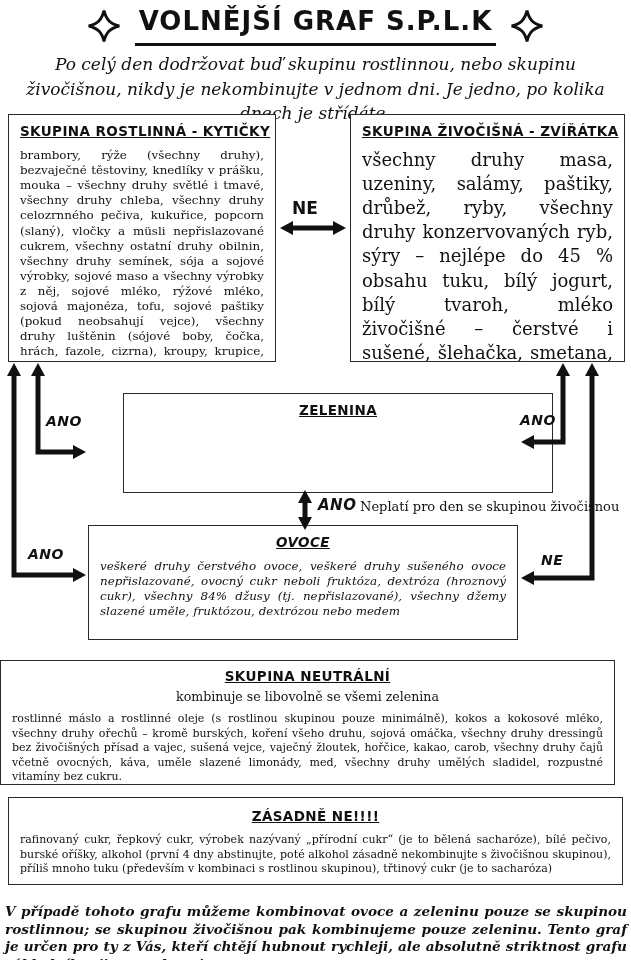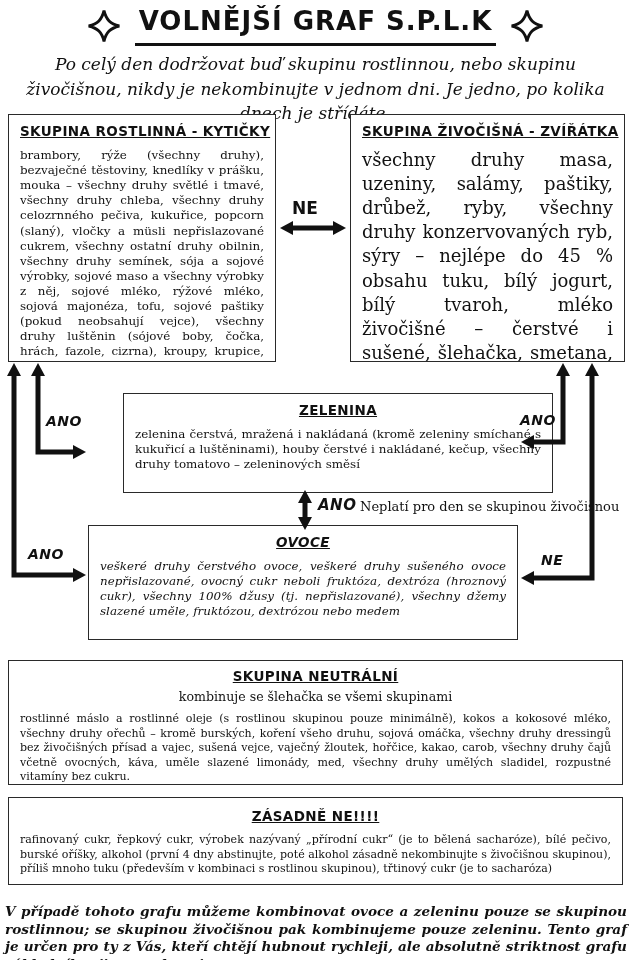--- a/index.html
+++ b/index.html
@@ -23,21 +23,21 @@
              text-align:center;text-decoration:underline;font-size:13.5px;
              letter-spacing:.4px;margin:0 0 9px 0;white-space:nowrap;}
   .box-body{text-align:justify;font-size:11.9px;line-height:1.27;}
   .box-sub{text-align:center;font-size:12.6px;margin:-4px 0 8px 0;}
 
   #plant-box {left:8px;  top:114px;width:268px;height:248px;}
   #animal-box{left:350px;top:114px;width:275px;height:248px;}
   #animal-box .box-body{font-size:18px;line-height:1.34;}
   #zelenina-box{left:88px;top:393px;width:430px;height:100px;margin-left:35px;}
   #ovoce-box   {left:88px;top:525px;width:430px;height:115px;font-style:italic;}
-  #neutral-box  {left:8px;top:660px;width:615px;height:125px;padding-top:7px;}
+  #neutral-box  {left:0;top:660px;width:615px;height:125px;padding-top:7px;}
   #forbidden-box{left:8px;top:797px;width:615px;height:88px;padding-top:10px;}
   #neutral-box .box-body,#forbidden-box .box-body{font-size:11px;line-height:1.32;}
 
   
   .lbl{font-family:"DejaVu Sans",sans-serif;font-weight:bold;white-space:nowrap;}
   .lbl-italic{font-style:italic;letter-spacing:.5px;text-align:right;}
   #lbl-ne-top{left:282px;top:198px;width:46px;text-align:center;font-size:17px;}
   #lbl-ano-left-zel {left:46px; top:413px;font-size:14px;}
   #lbl-ano-left-ovo {left:28px; top:546px;font-size:14px;}
   #lbl-ano-right-zel{left:520px;top:412px;font-size:14px;}
@@ -73,31 +73,30 @@
   <div class="box-body">brambory, rýže (všechny druhy), bezvaječné těstoviny, knedlíky v prášku, mouka – všechny druhy světlé i tmavé, všechny druhy chleba, všechny druhy celozrnného pečiva, kukuřice, popcorn (slaný), vločky a müsli nepřislazované cukrem, všechny ostatní druhy obilnin, všechny druhy semínek, sója a sojové výrobky, sojové maso a všechny výrobky z něj, sojové mléko, rýžové mléko, sojová majonéza, tofu, sojové paštiky (pokud neobsahují vejce), všechny druhy luštěnin (sójové boby, čočka, hrách, fazole, cizrna), kroupy, krupice, droždí, glukóza.</div>
 </div>
 
 <div class="abs box" id="animal-box">
   <div class="box-title">SKUPINA ŽIVOČIŠNÁ - ZVÍŘÁTKA</div>
   <div class="box-body">všechny druhy masa, uzeniny, salámy, paštiky, drůbež, ryby, všechny druhy konzervovaných ryb, sýry – nejlépe do 45 % obsahu tuku, bílý jogurt, bílý tvaroh, mléko živočišné – čerstvé i sušené, šlehačka, smetana, majonéza, majolka, tatarská omáčka, vejce, živočišné máslo, sádlo.</div>
 </div>
 
 <div class="abs box" id="zelenina-box">
   <div class="box-title">ZELENINA</div>
-  <div class="box-body">zelenina čerstvá, mražená i nakládaná (kromě zeleniny smíchané s kukuřicí a luštěninami), houby čerstvé i nakládané, kečup, všechny druhy tomatovo – zeleninových směsí</div>
 </div>
 
 <div class="abs box" id="ovoce-box">
   <div class="box-title">OVOCE</div>
-  <div class="box-body">veškeré druhy čerstvého ovoce, veškeré druhy sušeného ovoce nepřislazované, ovocný cukr neboli fruktóza, dextróza (hroznový cukr), všechny 100% džusy (tj. nepřislazované), všechny džemy slazené uměle, fruktózou, dextrózou nebo medem</div>
+  <div class="box-body">veškeré druhy čerstvého ovoce, veškeré druhy sušeného ovoce nepřislazované, ovocný cukr neboli fruktóza, dextróza (hroznový cukr), všechny 84% džusy (tj. nepřislazované), všechny džemy slazené uměle, fruktózou, dextrózou nebo medem</div>
 </div>
 
 <div class="abs box" id="neutral-box">
   <div class="box-title">SKUPINA NEUTRÁLNÍ</div>
-  <div class="box-sub">kombinuje se šlehačka se všemi skupinami</div>
+  <div class="box-sub">kombinuje se libovolně se všemi zelenina</div>
   <div class="box-body">rostlinné máslo a rostlinné oleje (s rostlinou skupinou pouze minimálně), kokos a kokosové mléko, všechny druhy ořechů – kromě burských, koření všeho druhu, sojová omáčka, všechny druhy dressingů bez živočišných přísad a vajec, sušená vejce, vaječný žloutek, hořčice, kakao, carob, všechny druhy čajů včetně ovocných, káva, uměle slazené limonády, med, všechny druhy umělých sladidel, rozpustné vitamíny bez cukru.</div>
 </div>
 
 <div class="abs box" id="forbidden-box">
   <div class="box-title">ZÁSADNĚ NE!!!!</div>
   <div class="box-body">rafinovaný cukr, řepkový cukr, výrobek nazývaný „přírodní cukr“ (je to bělená sacharóze), bílé pečivo, burské oříšky, alkohol (první 4 dny abstinujte, poté alkohol zásadně nekombinujte s živočišnou skupinou), příliš mnoho tuku (především v kombinaci s rostlinou skupinou), třtinový cukr (je to sacharóza)</div>
 </div>
 
 <div class="abs lbl" id="lbl-ne-top">NE</div>
 <div class="abs lbl lbl-italic" id="lbl-ano-left-zel">ANO</div>

